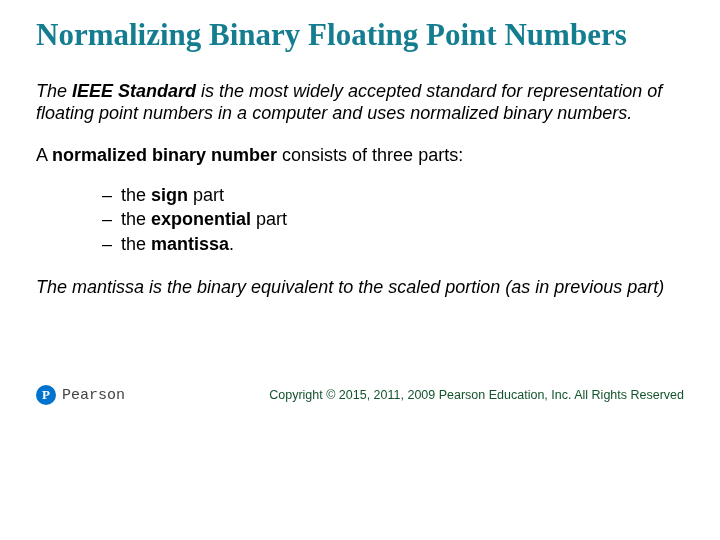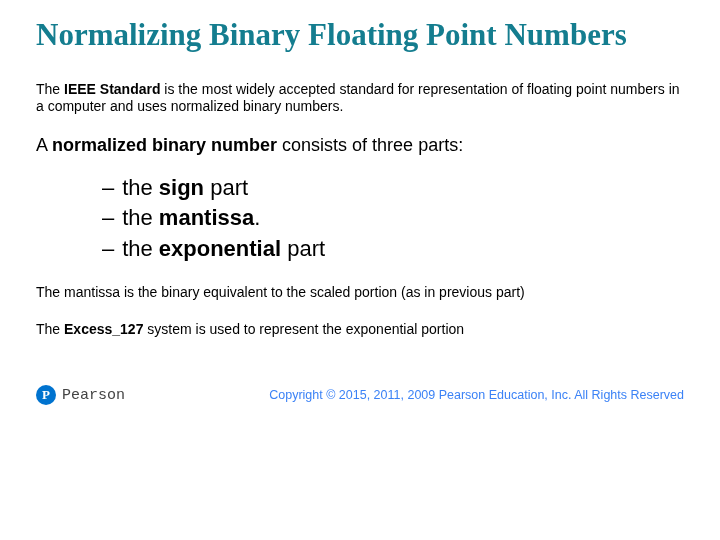--- a/index.html
+++ b/index.html
@@ -1,29 +1,29 @@
 <!DOCTYPE html>
 <html><head>
 <meta charset="utf-8">
 <style>
   * { margin: 0; padding: 0; box-sizing: border-box; }
   html, body { width: 720px; height: 540px; background: #fff; font-family: Arial, Helvetica, sans-serif; }
   .slide { width: 720px; height: 413px; padding: 18px 36px 8px 36px; position: relative; color: #000; }
   .title { font-family: "Times New Roman", Times, serif; font-weight: 700; font-size: 31px; line-height: 1.12; color: #147d8f; margin-bottom: 28px; }
-  .para { font-size: 14px; line-height: 1.22; margin-bottom: 20px; }
+  .para { font-size: 18px; line-height: 1.22; margin-bottom: 20px; font-style: italic; }
   .list-intro { font-size: 18px; line-height: 1.22; margin-bottom: 16px; }
   .list { margin-left: 66px; margin-bottom: 20px; }
-  .list-item { font-size: 22px; line-height: 1.38; }
+  .list-item { font-size: 18px; line-height: 1.38; }
   .dash { display: inline-block; width: 14px; }
   .bold { font-weight: 700; }
   .footer { position: absolute; left: 36px; right: 36px; bottom: 8px; display: flex; align-items: center; justify-content: space-between; }
   .brand { display: flex; align-items: center; gap: 6px; }
   .brand-badge { width: 20px; height: 20px; border-radius: 50%; background: #0073cf; display: flex; align-items: center; justify-content: center; color: #fff; font-weight: 700; font-size: 13px; font-family: "Times New Roman", serif; }
   .brand-name { font-family: Liberation Mono, monospace; font-size: 15px; color: #444; }
-  .copyright { font-size: 12.5px; color: #3b82f6; white-space: nowrap; }
+  .copyright { font-size: 12.5px; color: #14532d; white-space: nowrap; }
 </style>
 </head>
 <body>
 
 <div class="slide">
 
   <h1 class="title">Normalizing Binary Floating Point Numbers</h1>
 
   <p class="para">
     <span>The </span><span class="bold">IEEE Standard</span><span> is the most widely accepted standard for representation of floating point numbers in a computer and uses normalized binary numbers.</span>
@@ -33,33 +33,30 @@
     <span>A </span><span class="bold">normalized binary number</span><span> consists of three parts:</span>
   </p>
 
   <div class="list">
     <div class="list-item">
       <span class="dash">–</span>
       <span>the </span><span class="bold">sign</span><span> part</span>
     </div>
     <div class="list-item">
       <span class="dash">–</span>
-      <span>the </span><span class="bold">mantissa</span><span>.</span>
+      <span>the </span><span class="bold">exponential</span><span> part</span>
     </div>
     <div class="list-item">
       <span class="dash">–</span>
-      <span>the </span><span class="bold">exponential</span><span> part</span>
+      <span>the </span><span class="bold">mantissa</span><span>.</span>
     </div>
   </div>
 
   <p class="para">The mantissa is the binary equivalent to the scaled portion (as in previous part)</p>
 
-  <p class="para">
-    <span>The </span><span class="bold">Excess_127</span><span> system is used to represent the exponential portion</span>
-  </p>
 
   <div class="footer">
     <div class="brand">
       <div class="brand-badge">P</div>
       <div class="brand-name">Pearson</div>
     </div>
     <div class="copyright">Copyright © 2015, 2011, 2009 Pearson Education, Inc. All Rights Reserved</div>
   </div>
 
 </div>

